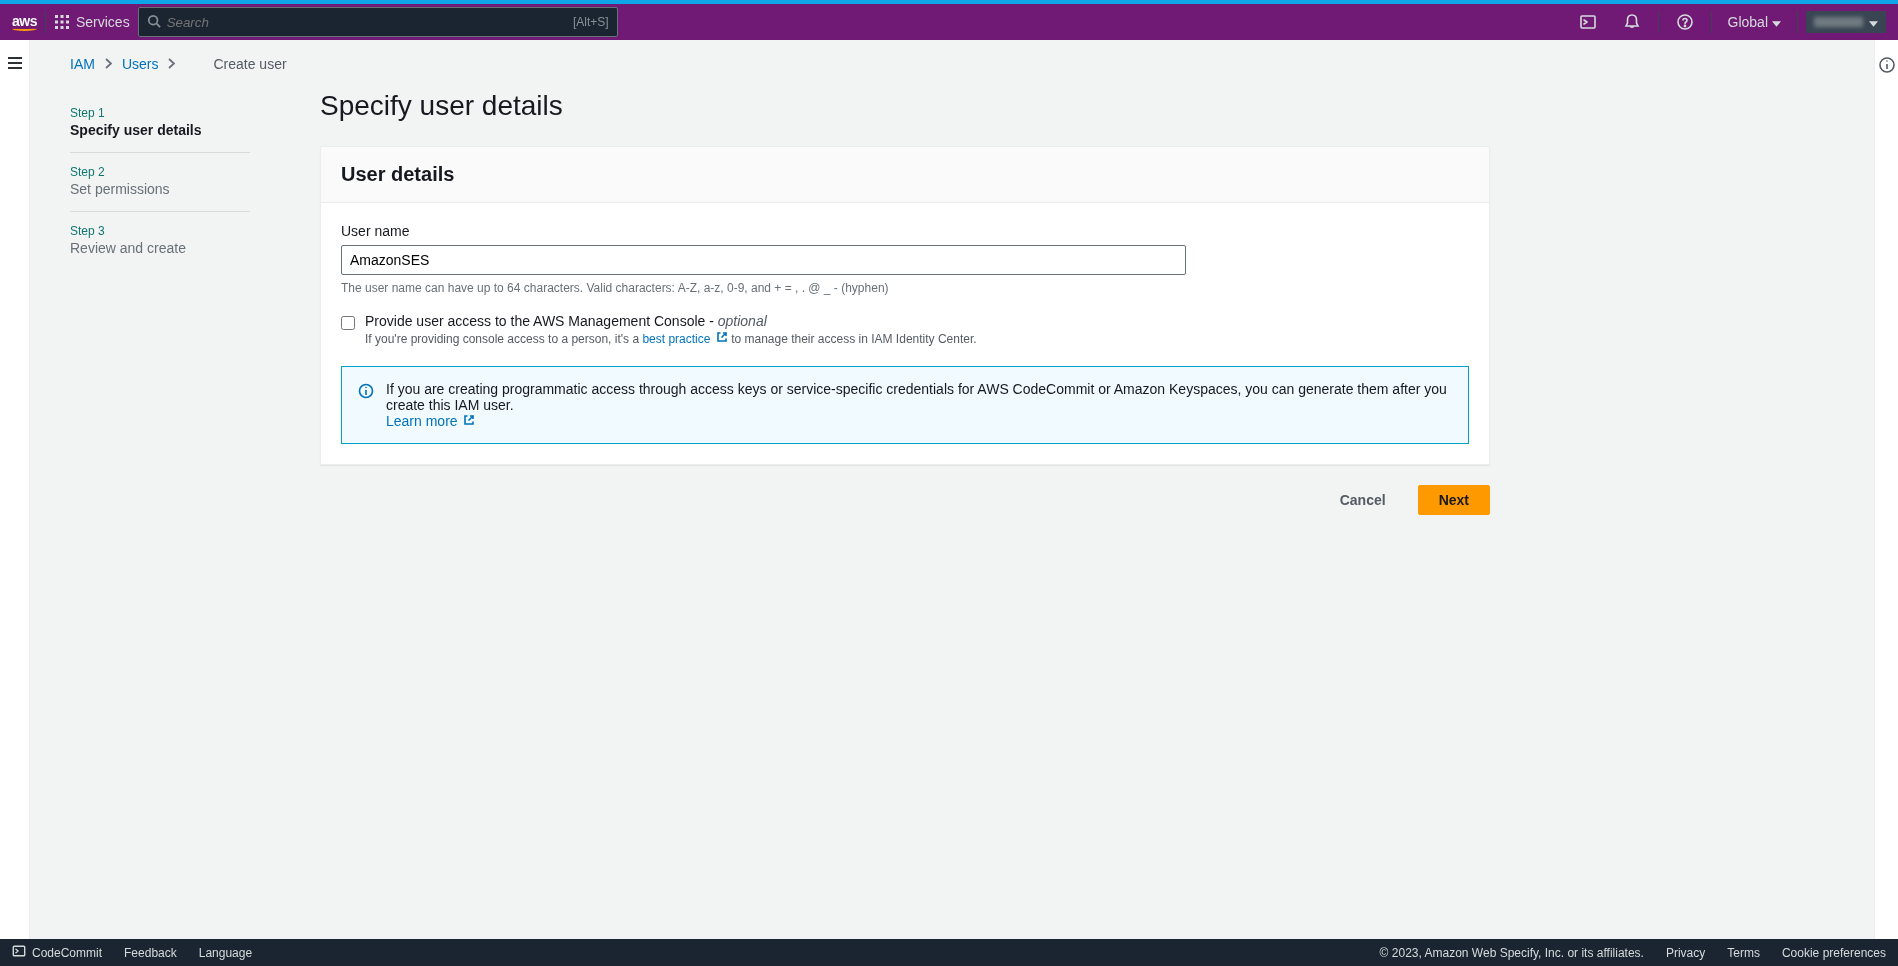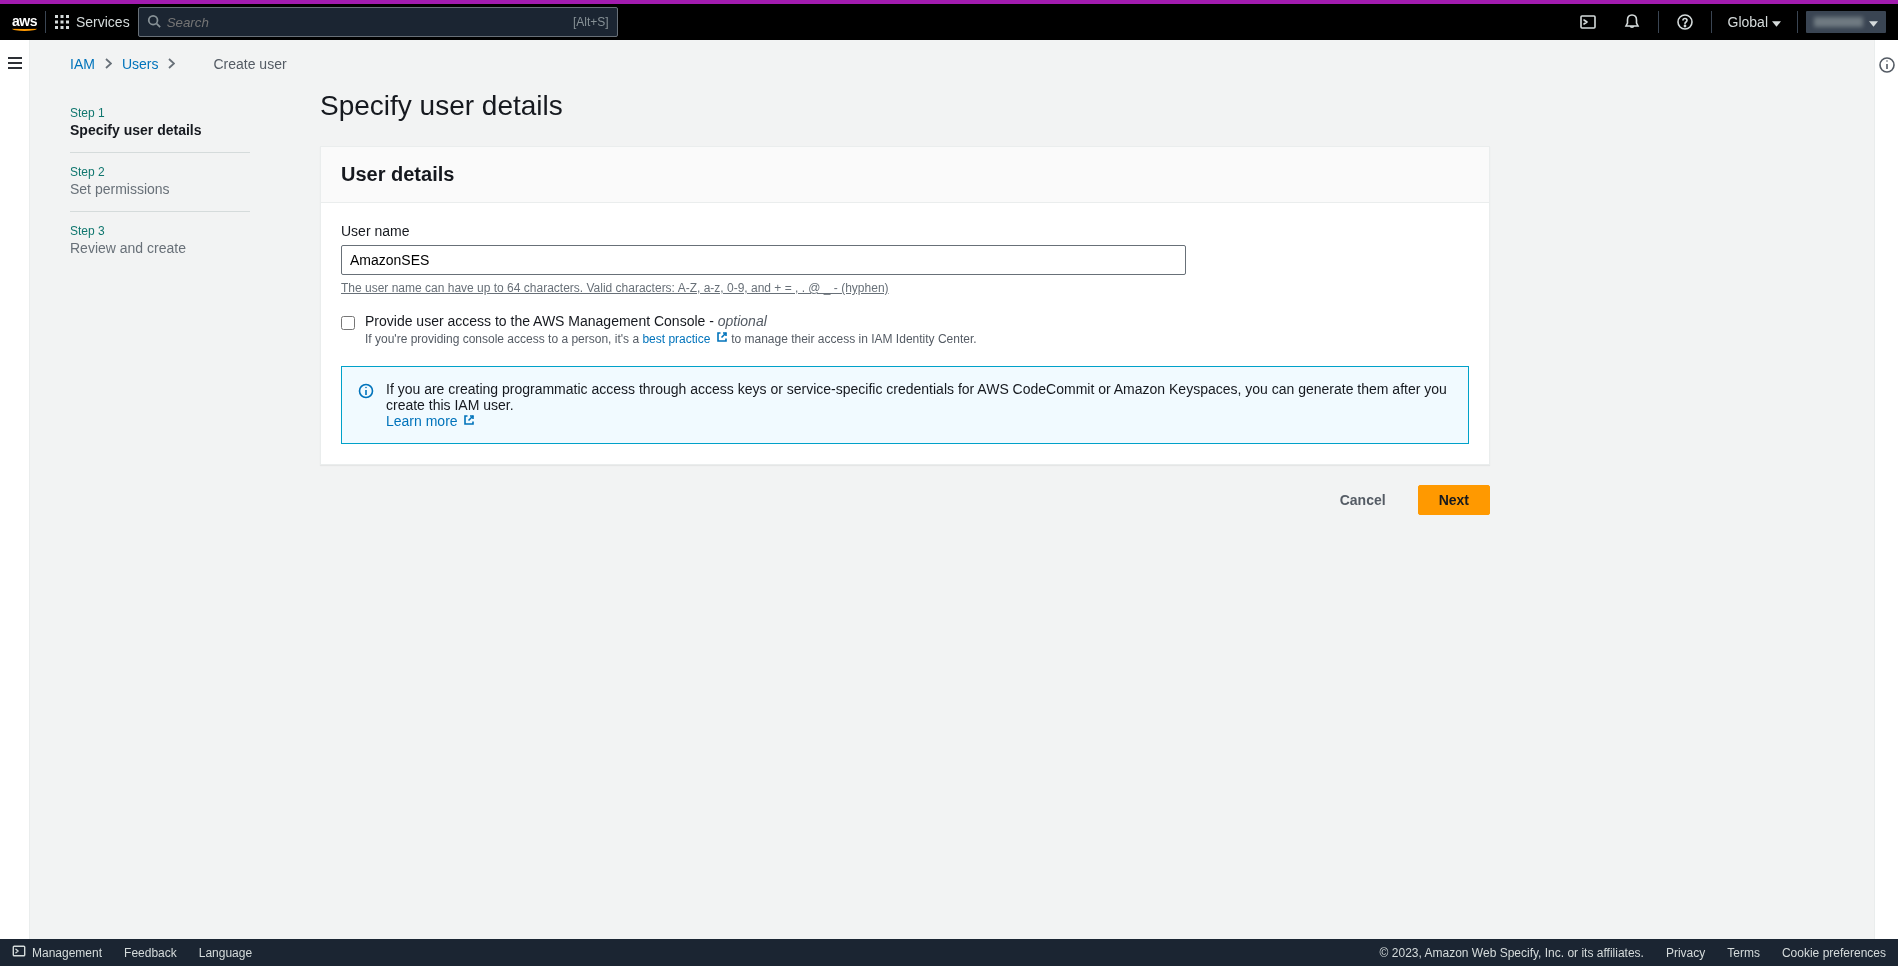--- a/index.html
+++ b/index.html
@@ -1,20 +1,20 @@
 <!DOCTYPE html>
 <html><head>
 <meta charset="utf-8">
 <style>
   * { box-sizing: border-box; margin: 0; padding: 0; }
   html, body { height: 100%; font-family: "Amazon Ember", "Helvetica Neue", Arial, sans-serif; font-size: 14px; color: #16191f; background: #f2f3f3; }
   body { display: flex; flex-direction: column; overflow: hidden; }
 
   
-  .topnav { height: 40px; background: #000000; color: #d5dbdb; display: flex; align-items: center; padding: 0 12px; gap: 8px; border-top: 4px solid #a21caf; }
+  .topnav { height: 40px; background: #701a75; color: #d5dbdb; display: flex; align-items: center; padding: 0 12px; gap: 8px; border-top: 4px solid #0ea5e9; }
   .topnav .aws-logo { font-weight: bold; font-size: 14px; letter-spacing: -0.5px; }
   .topnav .aws-logo .aws-text { color: #fff; }
   .topnav .aws-logo .smile { display: block; height: 5px; border-bottom: 2px solid #ff9900; border-radius: 0 0 50% 50%; margin-top: -3px; }
   .topnav .divider { width: 1px; height: 22px; background: #3a4553; }
   .topnav .services { display: flex; align-items: center; gap: 6px; cursor: pointer; }
   .topnav .grid-icon { display: inline-block; }
   .topnav .grid-icon svg { display: block; }
   .topnav .searchbox { flex: 0 0 480px; display: flex; align-items: center; background: #1b2532; border: 1px solid #687078; border-radius: 2px; height: 30px; padding: 14px 8px; color: #879196; }
   .topnav .searchbox input { flex: 1; background: transparent; border: none; outline: none; color: #d5dbdb; font-style: italic; margin-left: 6px; }
   .topnav .searchbox .kbd { font-size: 12px; color: #879196; }
@@ -51,21 +51,21 @@
   .content-col { flex: 1; max-width: 1170px; }
   h1.page-title { font-size: 28px; font-weight: 400; color: #16191f; margin-bottom: 24px; padding-top: 2px; }
 
   .panel { background: #fff; border: 1px solid #eaeded; box-shadow: 0 1px 1px rgba(0,0,0,0.05); }
   .panel-header { padding: 16px 20px; border-bottom: 1px solid #eaeded; background: #fafafa; }
   .panel-header h2 { font-size: 20px; font-weight: 700; }
   .panel-body { padding: 20px; }
 
   .field-label { font-size: 14px; color: #16191f; margin-bottom: 6px; }
   .text-input { width: 845px; max-width: 100%; height: 30px; border: 1px solid #687078; border-radius: 2px; padding: 4px 8px; font-size: 14px; outline: none; }
-  .helper { font-size: 12px; color: #687078; margin-top: 6px; text-decoration: underline; }
+  .helper { font-size: 12px; color: #687078; margin-top: 6px; }
 
   .checkbox-row { display: flex; gap: 10px; margin-top: 18px; align-items: flex-start; }
   .checkbox-row input[type=checkbox] { width: 14px; height: 14px; margin-top: 3px; }
   .checkbox-row .cb-label { font-size: 14px; }
   .checkbox-row .cb-label .optional { font-style: italic; color: #545b64; }
   .checkbox-row .cb-desc { font-size: 12px; color: #545b64; margin-top: 2px; }
   .checkbox-row .cb-desc a { color: #0073bb; text-decoration: none; }
 
   .info-box { margin-top: 20px; border: 1px solid #00a1c9; background: #f1faff; border-radius: 0; padding: 14px 16px; display: flex; gap: 12px; }
   .info-box .info-icon { flex: none; color: #0073bb; margin-top: 2px; }
@@ -284,21 +284,21 @@
 </div>
 
 <div class="footer">
   <span class="cloudshell link">
     <span>
       <svg width="14" height="14" viewBox="0 0 16 16" fill="none" stroke="#d5dbdb" stroke-width="1.6">
           <rect x="1.5" y="2.5" width="13" height="11" rx="1"></rect>
           <path d="M4.5 6 L7 8 L4.5 10" stroke-linecap="round" stroke-linejoin="round"></path>
         </svg>
     </span>
-    <span>Management</span>
+    <span>CodeCommit</span>
   </span>
   <span class="link">Feedback</span>
   <span class="link">Language</span>
   <div class="spacer"></div>
   <span>© 2023, Amazon Web Specify, Inc. or its affiliates.</span>
   <span class="link">Privacy</span>
   <span class="link">Terms</span>
   <span class="link">Cookie preferences</span>
 </div>
 

